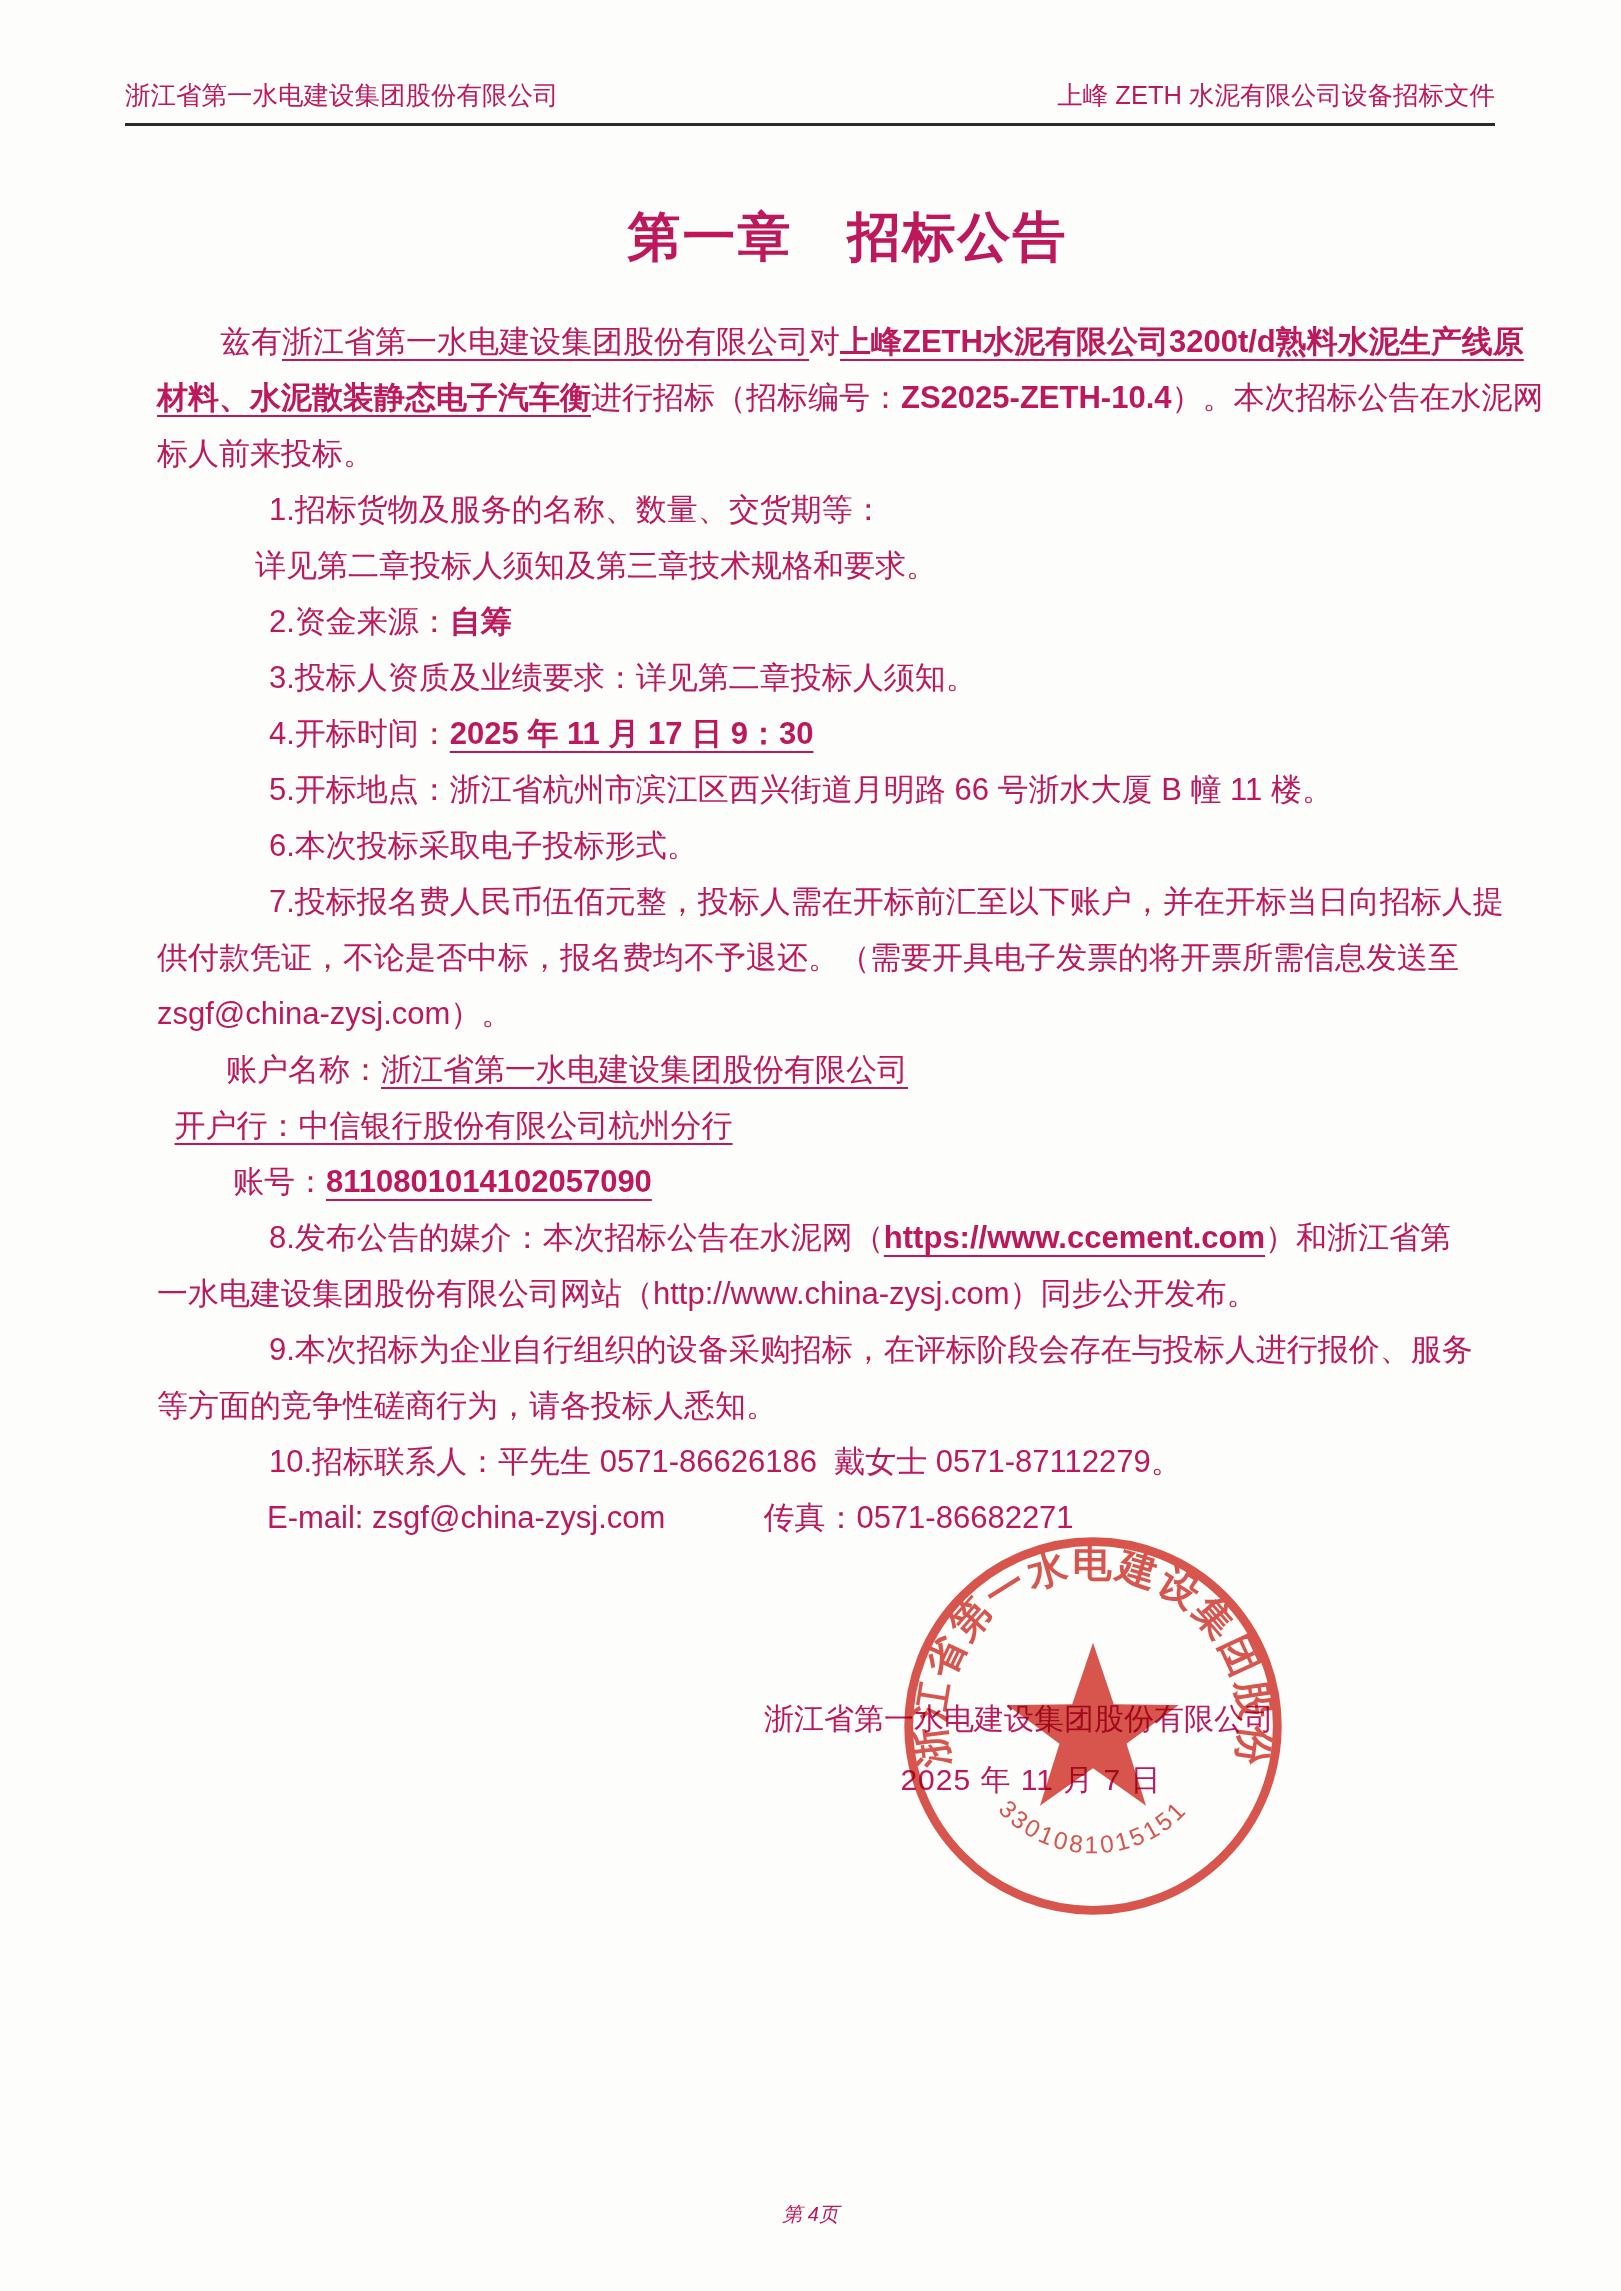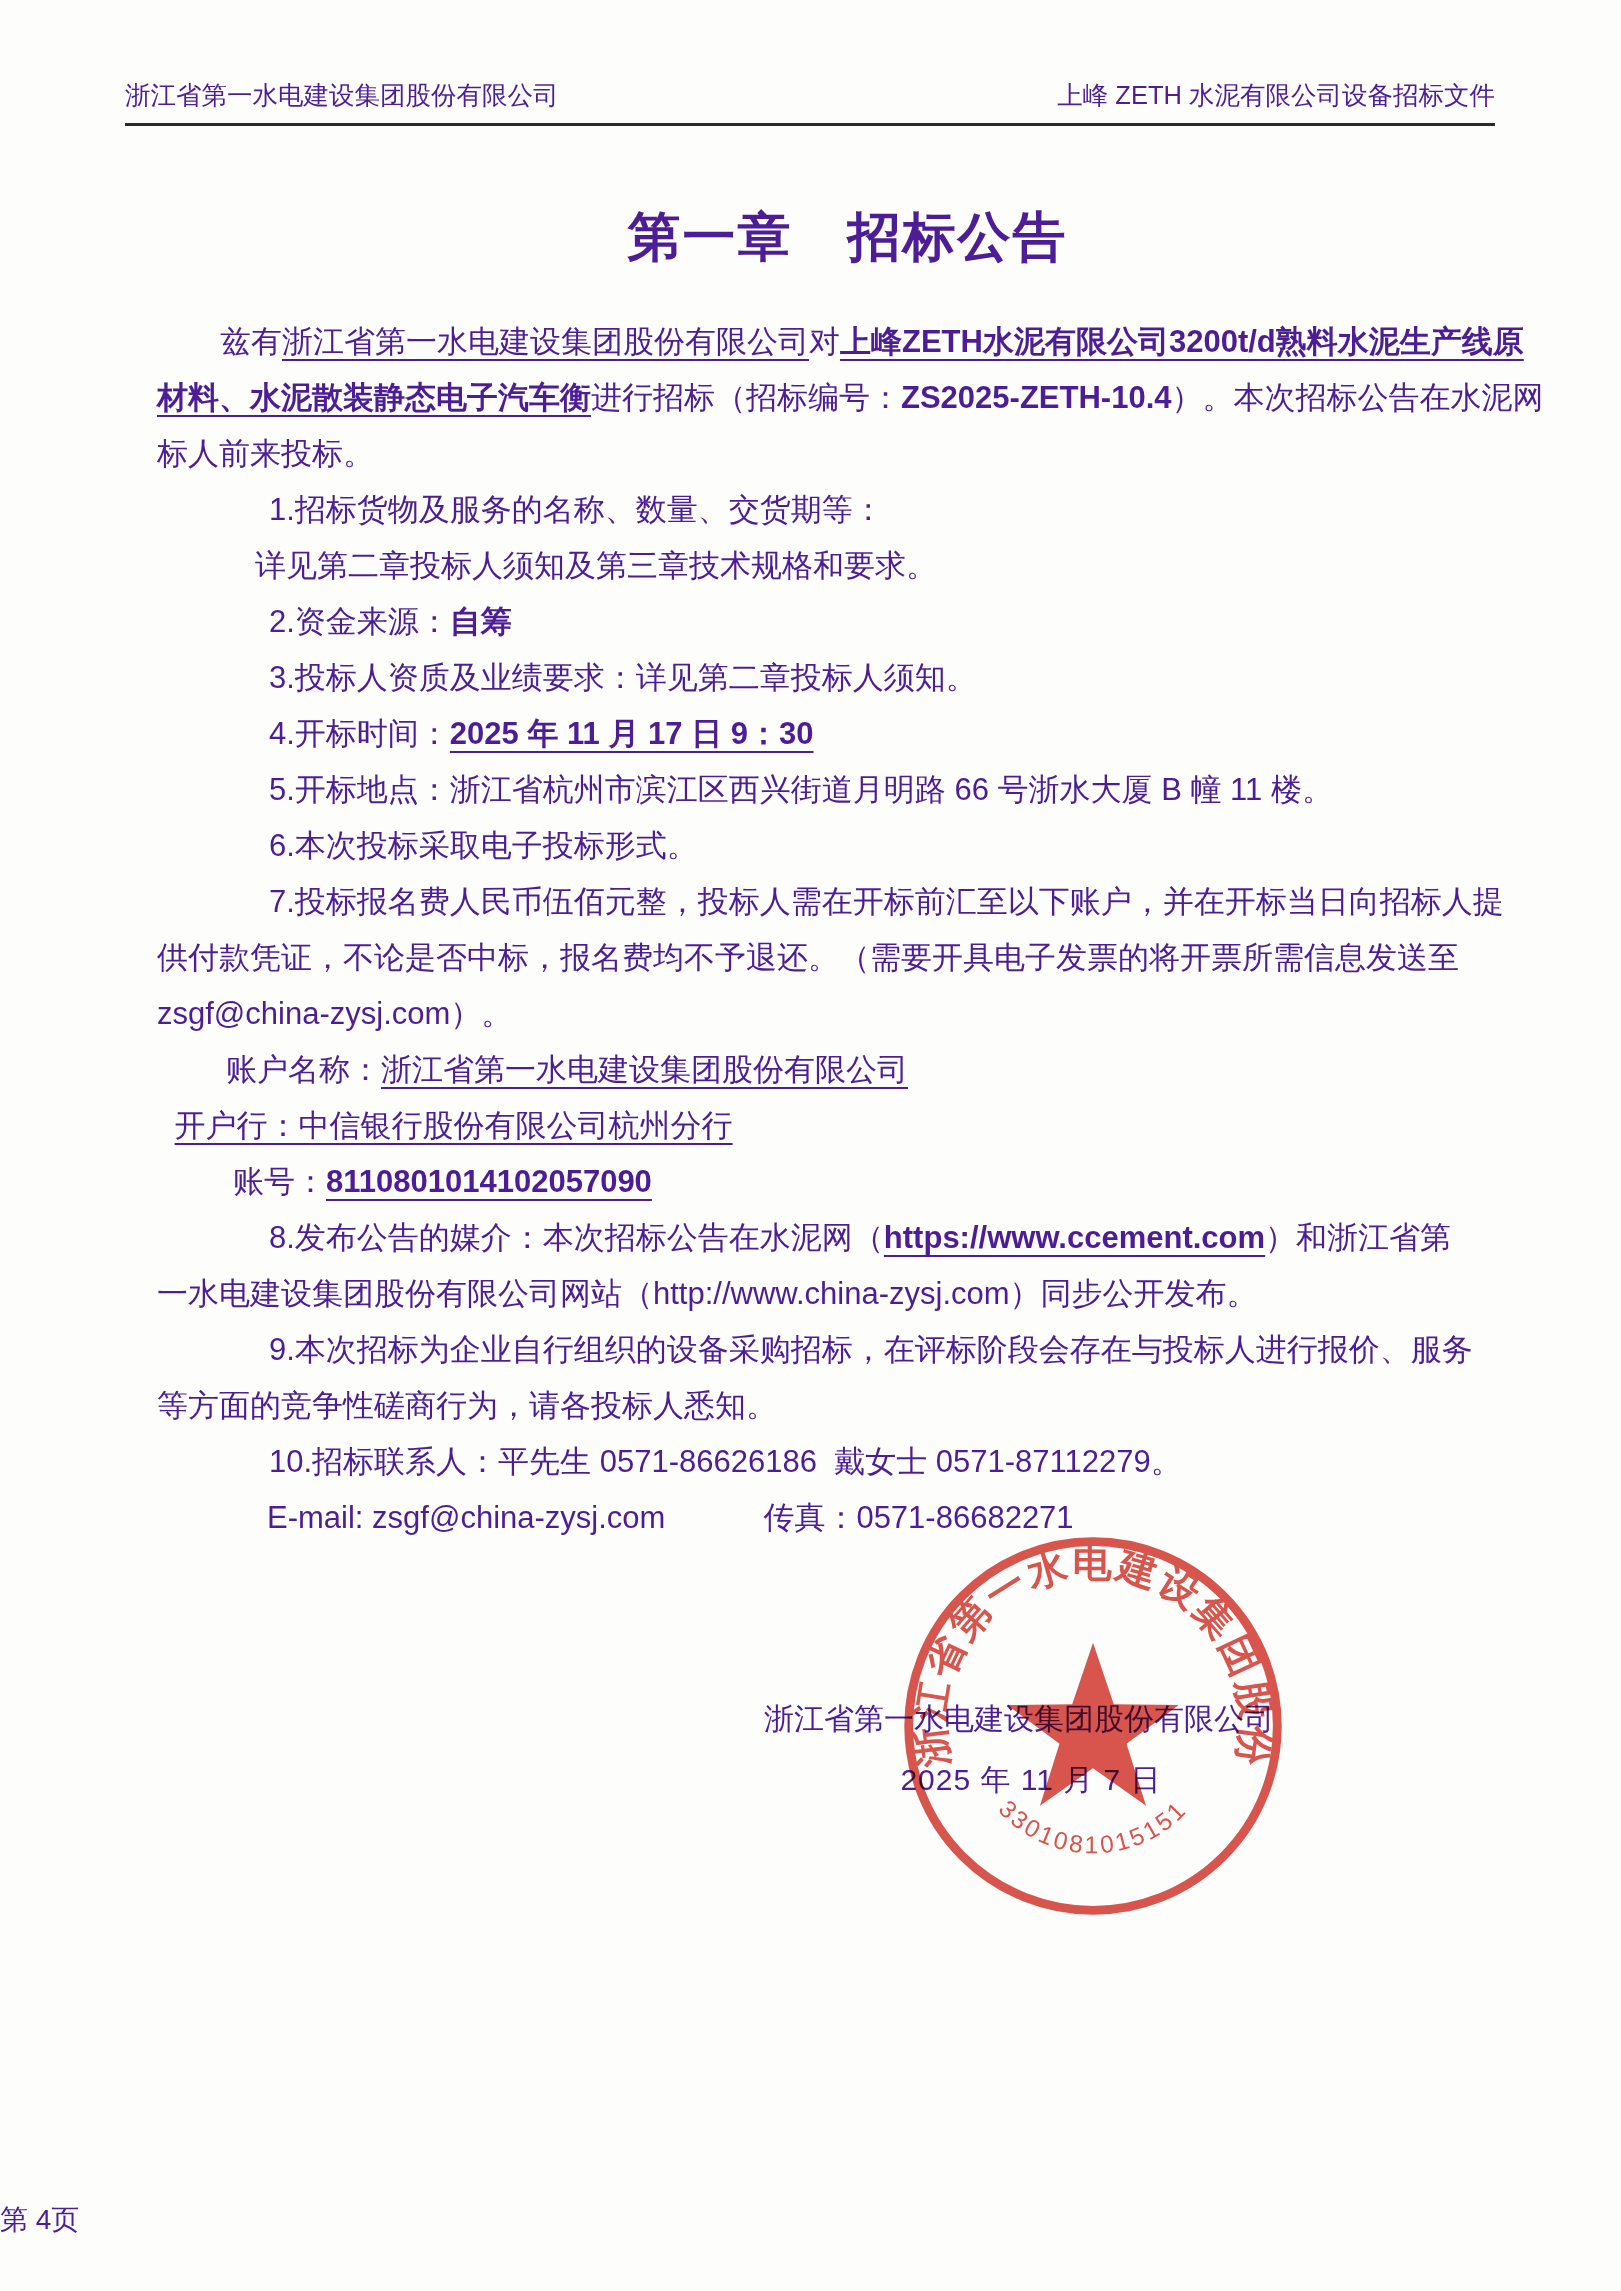--- a/index.html
+++ b/index.html
@@ -1,17 +1,17 @@
 <!DOCTYPE html>
 <html><head>
 <meta charset="utf-8">
 <style>
   html,body{margin:0;padding:0;background:#ffffff;}
   .page{position:relative;width:1621px;height:2292px;background:#fdfdfc;overflow:hidden;
-        font-family:"Liberation Sans",serif;color:#4c1d95;}
+        font-family:"Liberation Sans",serif;color:#be185d;}
 
   
   .header{position:absolute;left:125px;top:78px;width:1370px;display:flex;
           justify-content:space-between;align-items:flex-end;font-size:25.5px;
           border-bottom:3.9px solid #2a2a2a;padding-bottom:9.8px;}
 
   
   .title{position:absolute;top:202px;left:0;width:100%;text-align:center;
          font-size:53px;font-weight:700;letter-spacing:2px;padding-left:37px;}
 
@@ -34,21 +34,21 @@
   .sig-company{position:absolute;left:627px;top:1699px;width:784px;text-align:center;font-size:30px;z-index:1;}
   .sig-date{position:absolute;left:639px;top:1760px;width:784px;text-align:center;font-size:30px;letter-spacing:1px;z-index:1;}
 
   
   .seal{position:absolute;left:894px;top:1527px;width:398px;height:398px;
         z-index:3;mix-blend-mode:multiply;opacity:.9;}
   .seal-ring-text{font-size:40px;letter-spacing:3px;font-weight:700;font-family:"Liberation Sans",serif;}
   .seal-code{font-size:25px;letter-spacing:3px;font-family:"Liberation Sans",sans-serif;}
 
   
-  .footer{position:absolute;top:2201px;left:0;width:100%;text-align:left;font-size:28px;}
+  .footer{position:absolute;top:2201px;left:0;width:100%;text-align:center;font-size:20px;font-style:italic;}
 </style>
 </head>
 <body>
 
 <div class="page">
 
   <div class="header">
     <span>浙江省第一水电建设集团股份有限公司</span>
     <span>上峰 ZETH 水泥有限公司设备招标文件</span>
   </div>

